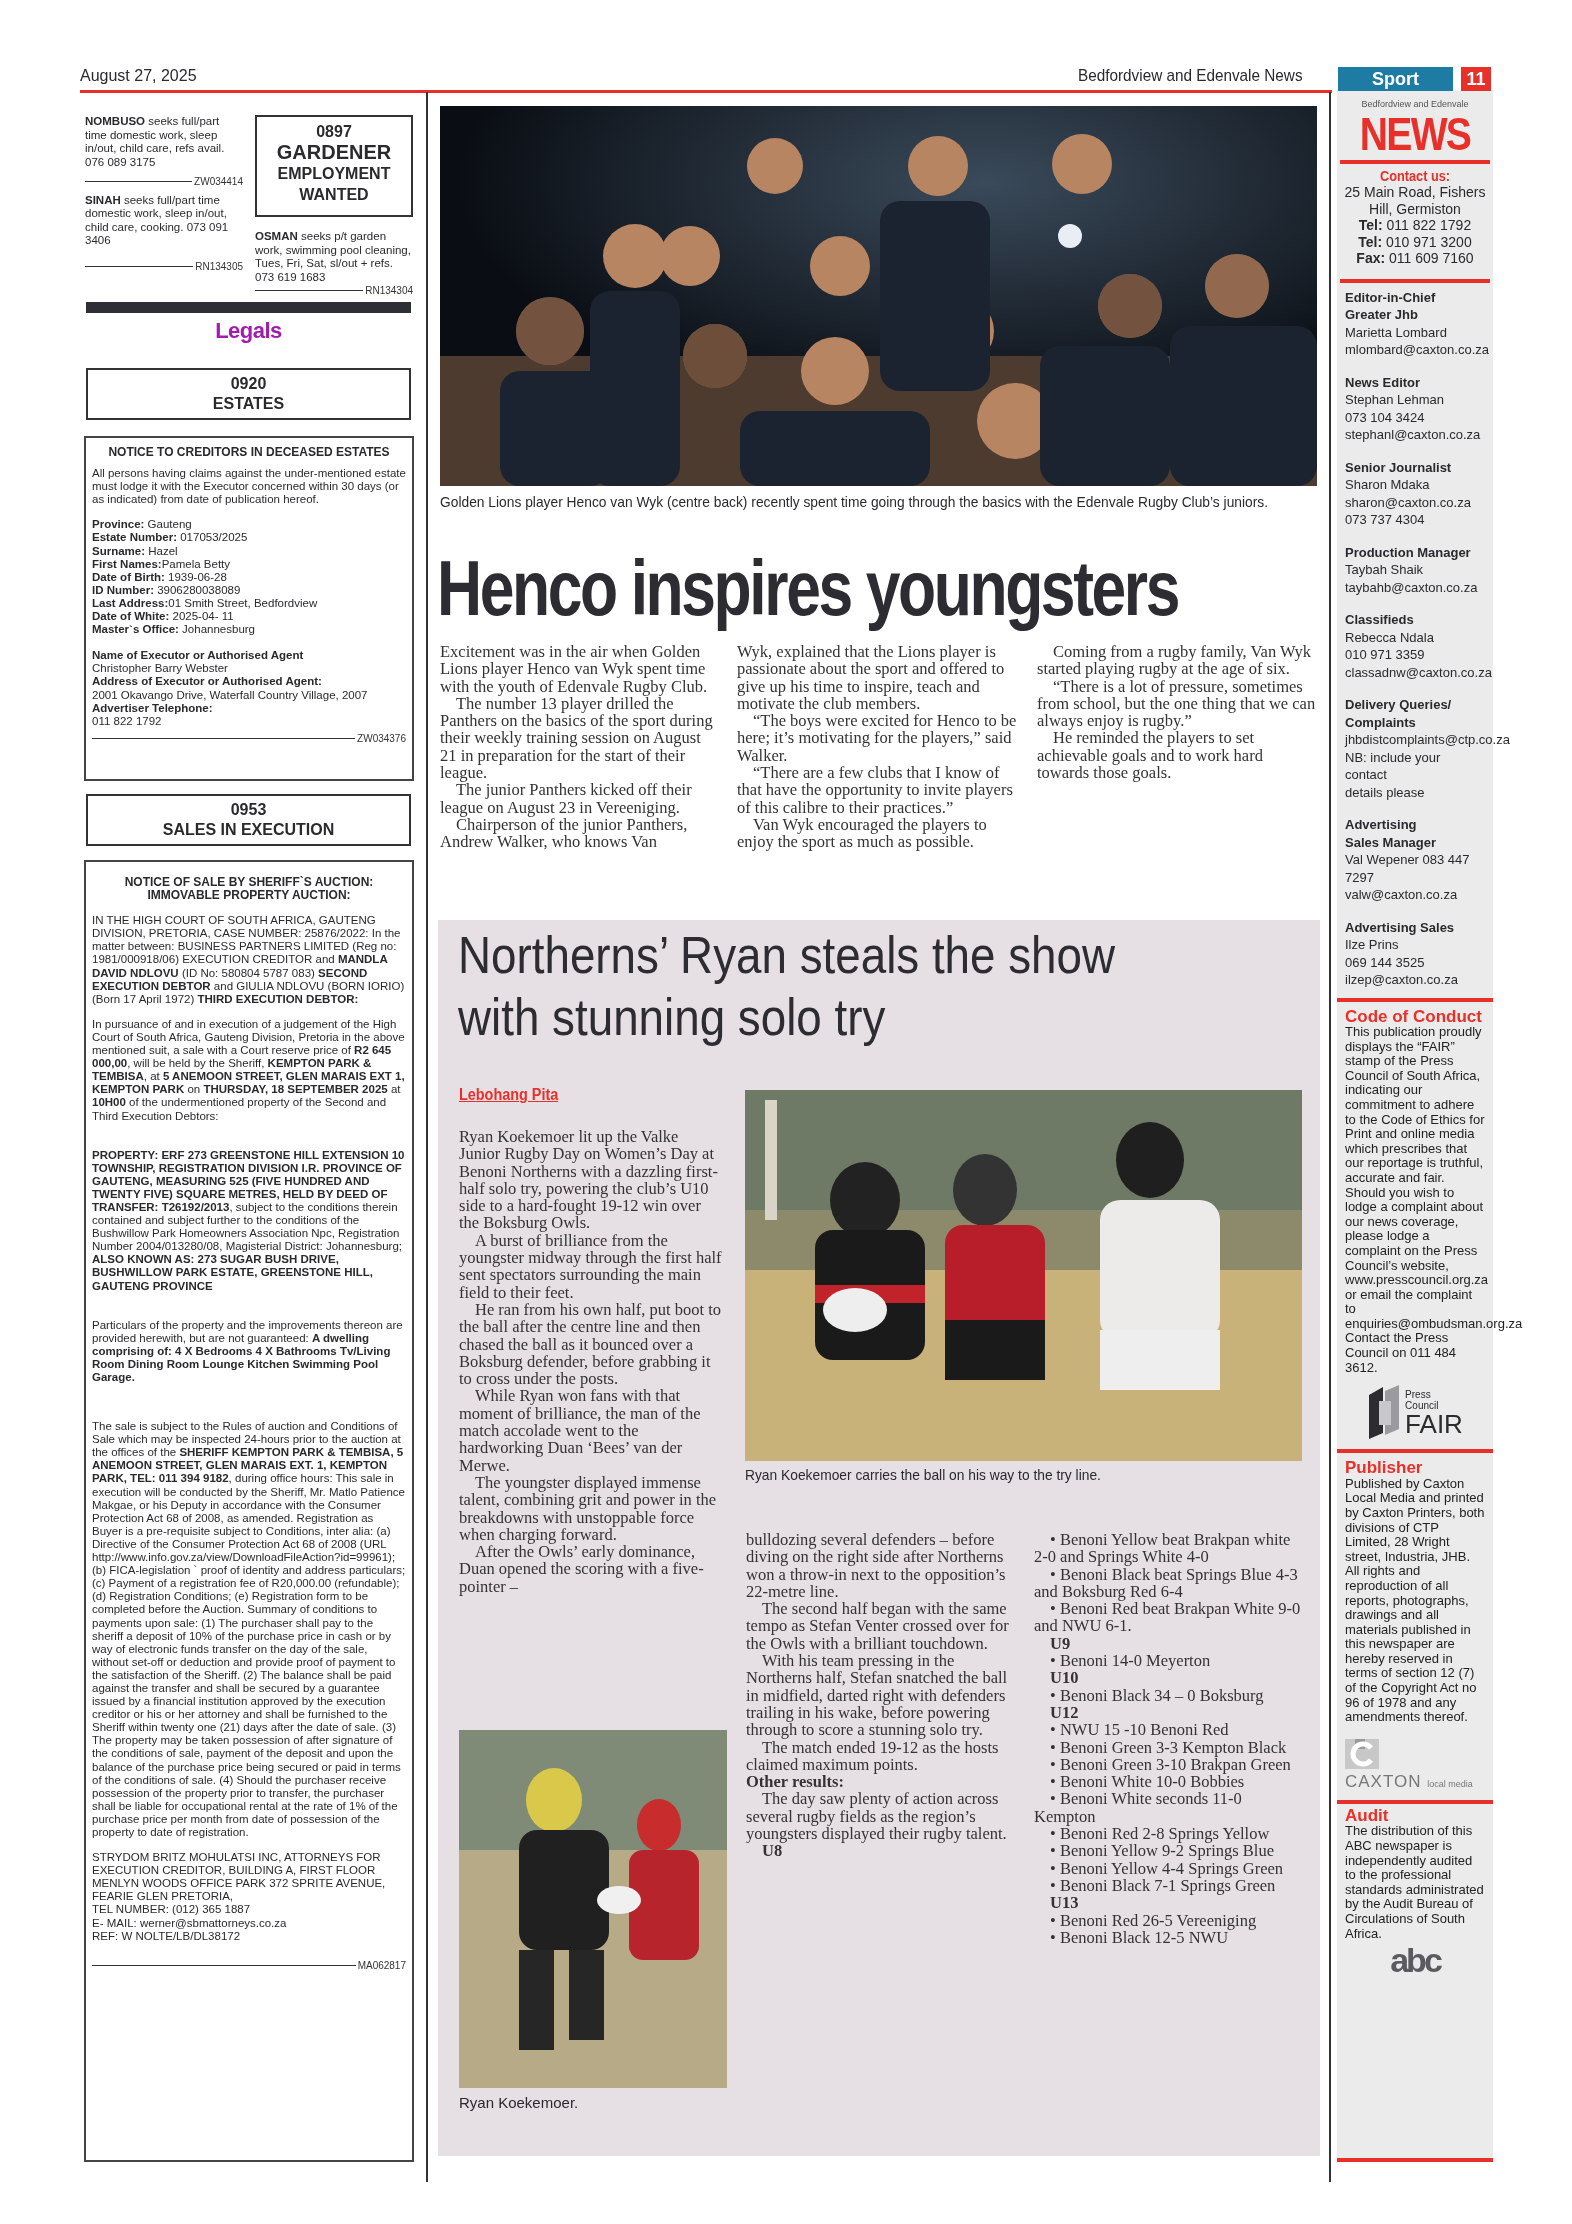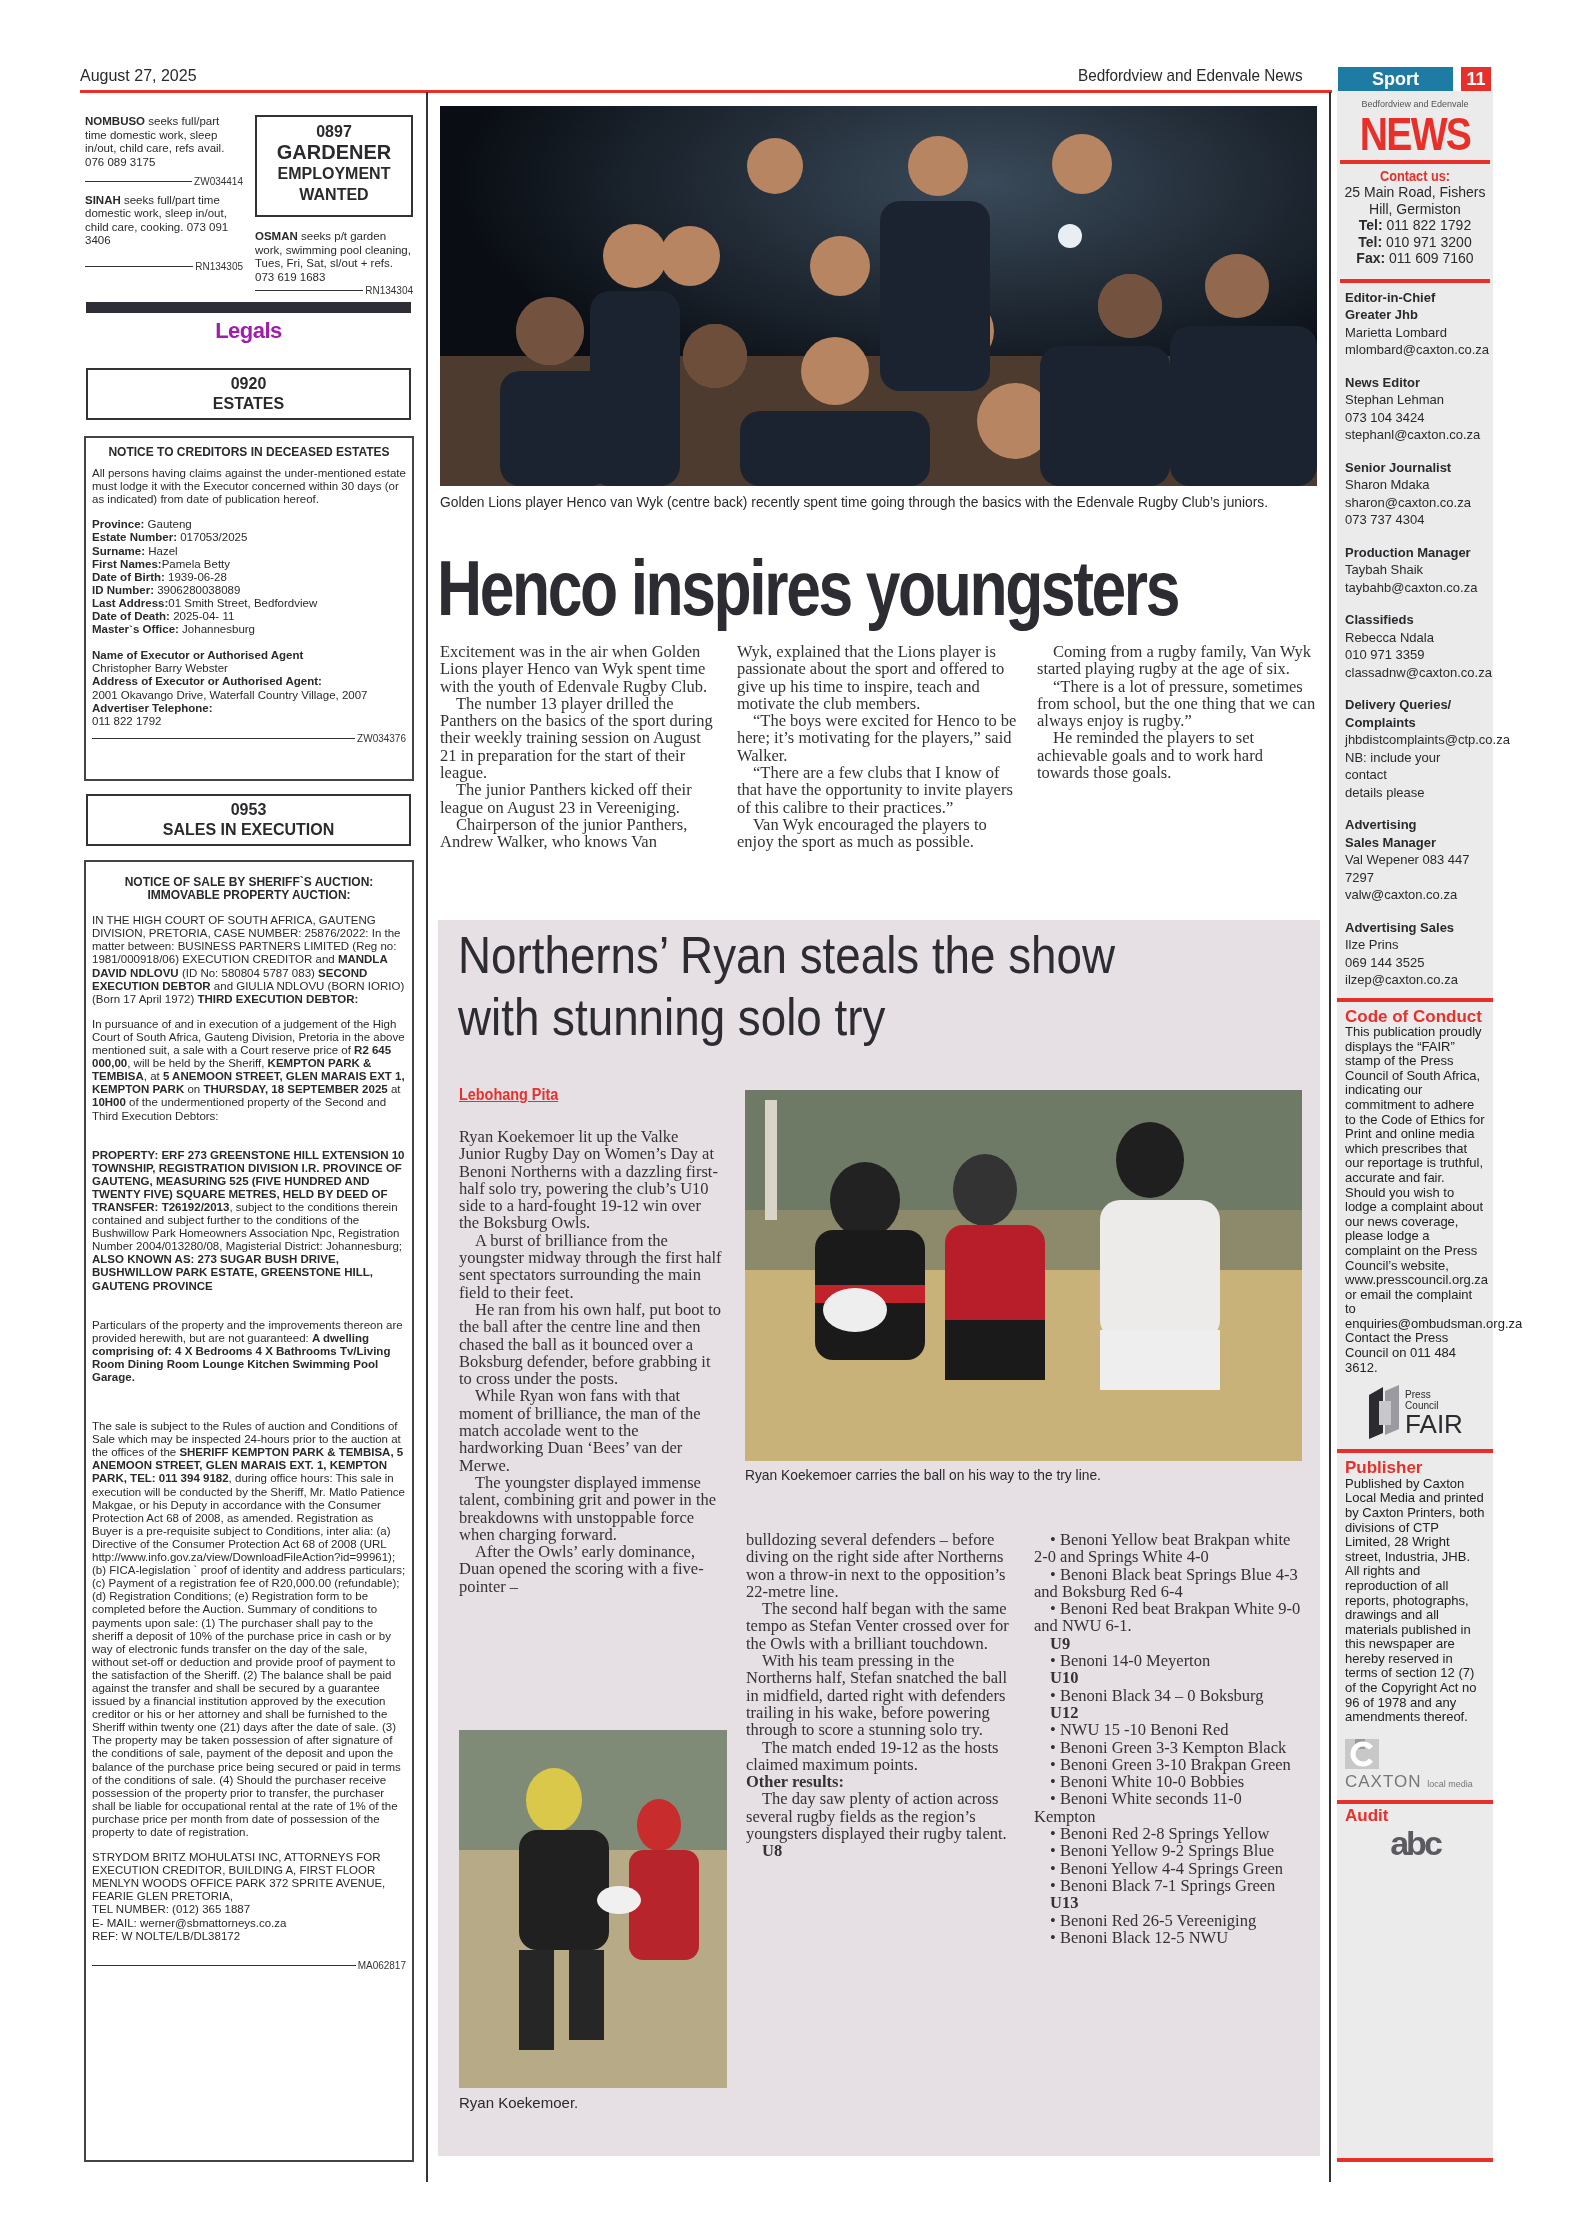--- a/index.html
+++ b/index.html
@@ -93,21 +93,21 @@
   <h4>NOTICE TO CREDITORS IN DECEASED ESTATES</h4>
   <p>All persons having claims against the under-mentioned estate must lodge it with the Executor concerned within 30 days (or as indicated) from date of publication hereof.</p>
   <div id="estate-fields">
       <div><b>Province:</b><span> Gauteng</span></div>
       <div><b>Estate Number:</b><span> 017053/2025</span></div>
       <div><b>Surname:</b><span> Hazel</span></div>
       <div><b>First Names:</b><span>Pamela Betty</span></div>
       <div><b>Date of Birth:</b><span> 1939-06-28</span></div>
       <div><b>ID Number:</b><span> 3906280038089</span></div>
       <div><b>Last Address:</b><span>01 Smith Street, Bedfordview</span></div>
-      <div><b>Date of Death:</b><span> 2025-04- 11</span></div>
+      <div><b>Date of White:</b><span> 2025-04- 11</span></div>
       <div><b>Master`s Office:</b><span> Johannesburg</span></div>
     </div>
   <div style="margin-top:13px"><b>Name of Executor or Authorised Agent</b></div>
   <div>Christopher Barry Webster</div>
   <div><b>Address of Executor or Authorised Agent:</b></div>
   <div>2001 Okavango Drive, Waterfall Country Village, 2007</div>
   <div><b>Advertiser Telephone:</b></div>
   <div>011 822 1792</div>
   <div class="refline" style="margin-top:4px">
       <span class="ln"></span>
@@ -375,16 +375,17 @@
           <rect width="34" height="30" fill="#c8c8c8"></rect>
           <rect x="10" y="0" width="10" height="10" fill="#9a9a9a"></rect>
           <path d="M26 9 A10 10 0 1 0 26 21" stroke="#fff" stroke-width="5" fill="none"></path>
         </svg>
       <div style="color:#777;font-size:17px;letter-spacing:1px"><span>CAXTON</span> <span style="font-size:9px;letter-spacing:0">local media</span></div>
     </div>
   </div>
   <div class="redrule" style="margin-bottom:3px"></div>
   <div style="padding:0 8px">
     <div class="redhead">Audit</div>
+    <div class="sidetext">The distribution of this ABC newspaper is independently audited to the professional standards administrated by the Audit Bureau of Circulations of South Africa.</div>
     <div style="text-align:center;font-size:34px;font-weight:bold;color:#5a5a60;line-height:38px;letter-spacing:-3px">abc</div>
   </div>
   <div class="redrule" style="position:absolute;left:0;right:0;bottom:0"></div>
 </div>
 
 </body></html>

